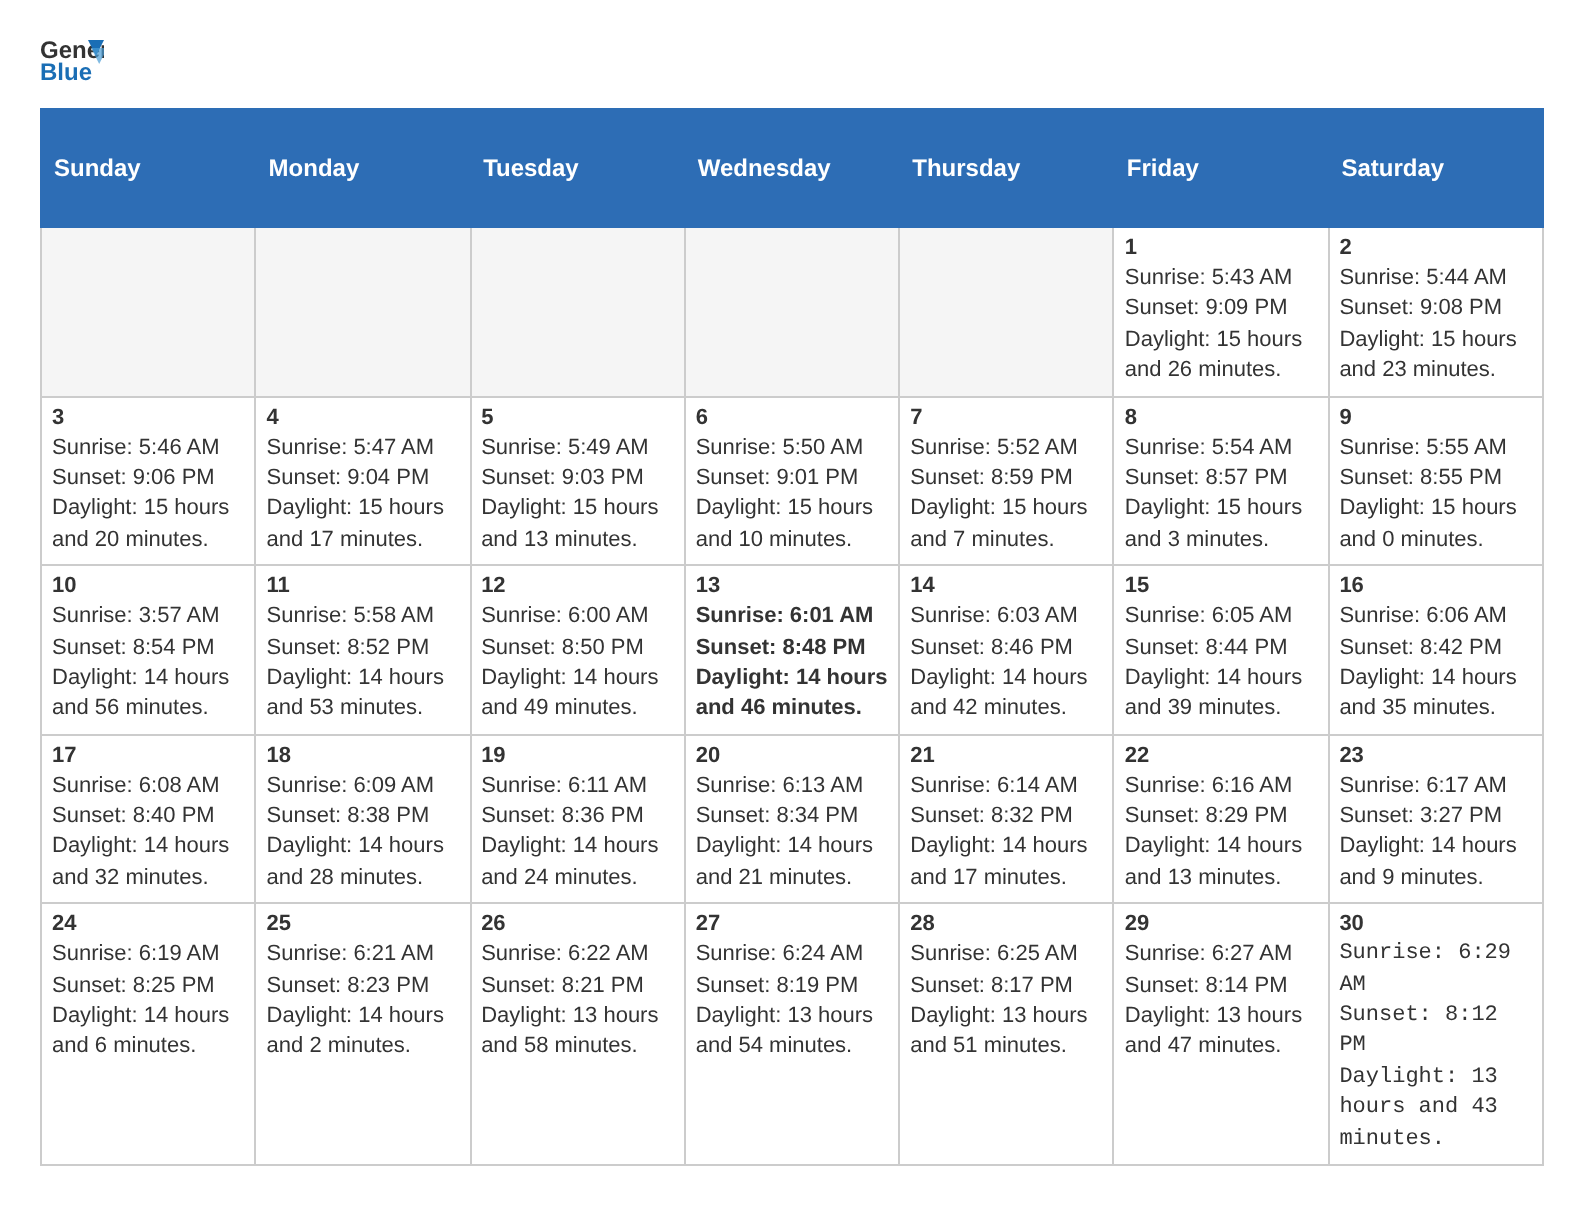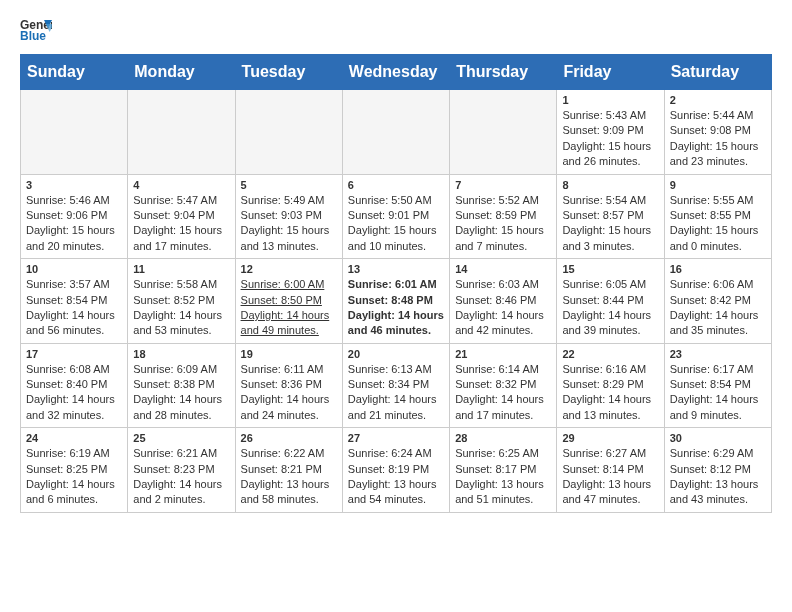--- a/index.html
+++ b/index.html
@@ -45,23 +45,23 @@
       color: #555;
     }
     .calendar {
       width: 100%;
       border-collapse: collapse;
       border: 1px solid #ccc;
     }
     .calendar th {
       background: #2d6db5;
       color: #fff;
-      font-size: 16px;
+      font-size: 12px;
       font-weight: bold;
-      padding: 8px 6px;
+      padding: 22px 6px;
       border: 1px solid #2d6db5;
       text-align: left;
     }
     .calendar td {
       border: 1px solid #ccc;
       vertical-align: top;
       padding: 4px 5px;
       width: calc(100% / 7);
       height: 76px;
       font-size: 9.5px;
@@ -189,21 +189,21 @@
 Daylight: 14 hours and 56 minutes.</div>
           </td>
           <td>
             <span class="day-num">11</span>
             <div class="day-info" style="white-space: pre-line;">Sunrise: 5:58 AM
 Sunset: 8:52 PM
 Daylight: 14 hours and 53 minutes.</div>
           </td>
           <td>
             <span class="day-num">12</span>
-            <div class="day-info" style="white-space: pre-line; text-decoration: underline;">Sunrise: 6:00 AM
+            <div class="day-info" style="white-space: pre-line;">Sunrise: 6:00 AM
 Sunset: 8:50 PM
 Daylight: 14 hours and 49 minutes.</div>
           </td>
           <td>
             <span class="day-num">13</span>
             <div class="day-info" style="white-space: pre-line; font-weight: bold;">Sunrise: 6:01 AM
 Sunset: 8:48 PM
 Daylight: 14 hours and 46 minutes.</div>
           </td>
           <td>
@@ -258,21 +258,21 @@
           </td>
           <td>
             <span class="day-num">22</span>
             <div class="day-info" style="white-space: pre-line;">Sunrise: 6:16 AM
 Sunset: 8:29 PM
 Daylight: 14 hours and 13 minutes.</div>
           </td>
           <td>
             <span class="day-num">23</span>
             <div class="day-info" style="white-space: pre-line;">Sunrise: 6:17 AM
-Sunset: 8:54 PM
+Sunset: 3:27 PM
 Daylight: 14 hours and 9 minutes.</div>
           </td>
         </tr>
         <tr>
           <td>
             <span class="day-num">24</span>
             <div class="day-info" style="white-space: pre-line;">Sunrise: 6:19 AM
 Sunset: 8:25 PM
 Daylight: 14 hours and 6 minutes.</div>
           </td>
@@ -301,20 +301,20 @@
 Daylight: 13 hours and 51 minutes.</div>
           </td>
           <td>
             <span class="day-num">29</span>
             <div class="day-info" style="white-space: pre-line;">Sunrise: 6:27 AM
 Sunset: 8:14 PM
 Daylight: 13 hours and 47 minutes.</div>
           </td>
           <td>
             <span class="day-num">30</span>
-            <div class="day-info" style="white-space: pre-line;">Sunrise: 6:29 AM
+            <div class="day-info" style="white-space: pre-line; font-family: Liberation Mono, monospace;">Sunrise: 6:29 AM
 Sunset: 8:12 PM
 Daylight: 13 hours and 43 minutes.</div>
           </td>
         </tr>
       </tbody>
   </table>
 </div>
 
 </body></html>

